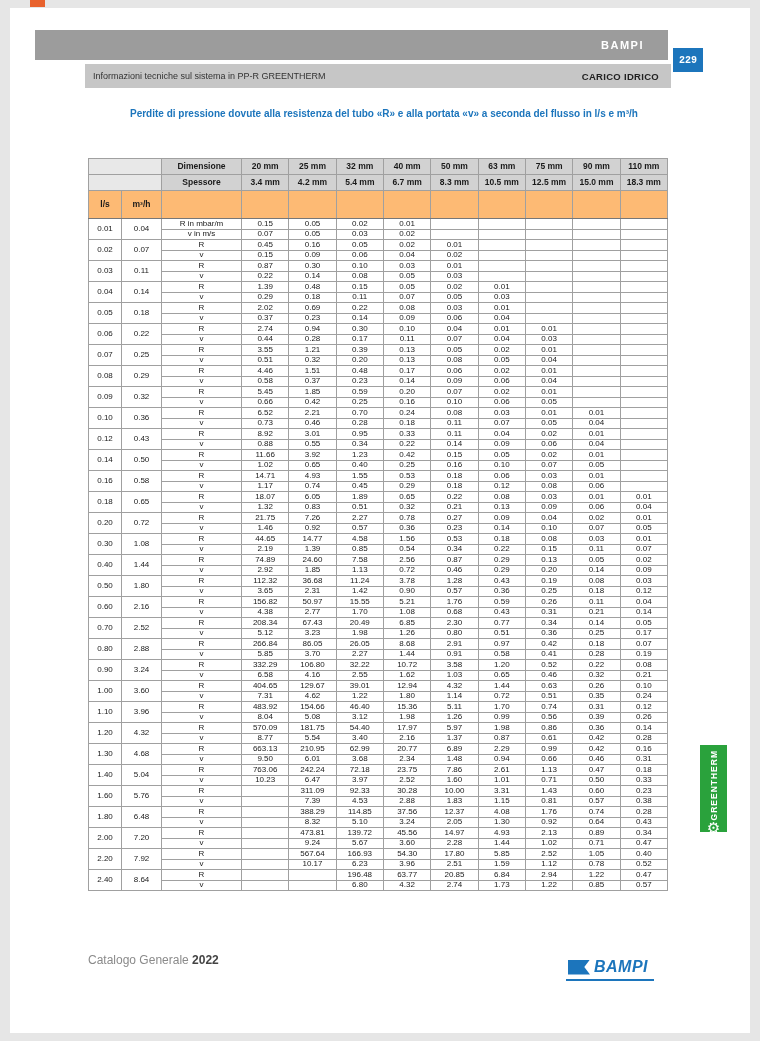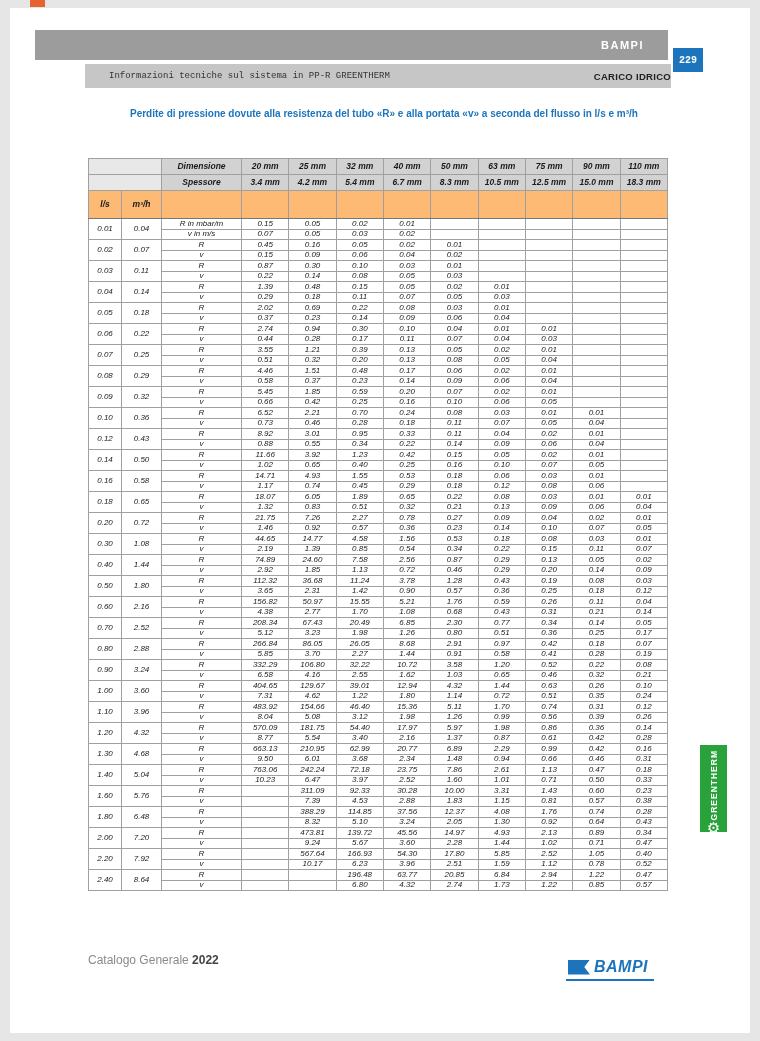--- a/index.html
+++ b/index.html
@@ -22,42 +22,41 @@
     position:absolute; left:25px; top:22px; width:633px; height:30px;
     background:#9c9c9c; display:flex; align-items:center; justify-content:flex-end;
   }
   .topbar span {
     color:#ffffff; font-size:11px; font-weight:600; letter-spacing:1.5px; padding-right:24px;
   }
   .subbar {
     position:absolute; left:75px; top:56px; width:586px; height:24px;
     background:#c6c6c6; display:flex; align-items:center; justify-content:space-between;
   }
-  .subbar-left { font-size:9px; color:#333; padding-left:24px;font-family:Liberation Mono, monospace; }
-  .subbar-right { font-size:9.5px; font-weight:bold; color:#222; padding-right:0; letter-spacing:0.3px;margin-left:33px; }
+  .subbar-left { font-size:9px; color:#333; padding-left:8px; }
+  .subbar-right { font-size:9.5px; font-weight:bold; color:#222; padding-right:12px; letter-spacing:0.3px;margin-left:33px; }
   .pagenum {
     position:absolute; left:663px; top:40px; width:30px; height:24px;
     background:#1c75bc; color:#fff; font-size:10px; font-weight:bold;
     display:flex; align-items:center; justify-content:center;font-family:Liberation Mono, monospace;
   }
   .title {
     position:absolute; left:78px; top:100px; width:585px;
     color:#1c75bc; font-size:10px; font-weight:bold; white-space:nowrap;margin-left:42px;
   }
   .params {
     position:absolute; left:78px; top:130px; width:585px;
     display:flex; gap:18px; font-size:9px; color:#222; white-space:nowrap;
   }
   .params b { font-weight:bold; }
   table.tbl {
     position:absolute; left:78px; top:150px; width:580px;
     border-collapse:collapse; table-layout:fixed;
     font-size:8px; color:#1a1a1a;
     border:1.5px solid #777;
-    font-style:italic;
   }
   .tbl th, .tbl td {
     border:1px solid #a0a0a0; text-align:center; padding:0;
     overflow:hidden; white-space:nowrap; line-height:1;
   }
   .tbl thead th { background:#d2d2d2; font-weight:bold; font-size:8.5px; height:16px; }
   .tbl thead th.corner { background:#e8e8e8; }
   .tbl thead tr.units-row th { background:#fdba74; height:28px; font-size:8.5px; border-bottom:1.5px solid #777; }
   .tbl tbody td { height:10.5px; font-size:8px; background:#fff; }
   .tbl tbody td.fc { font-size:8px; }

